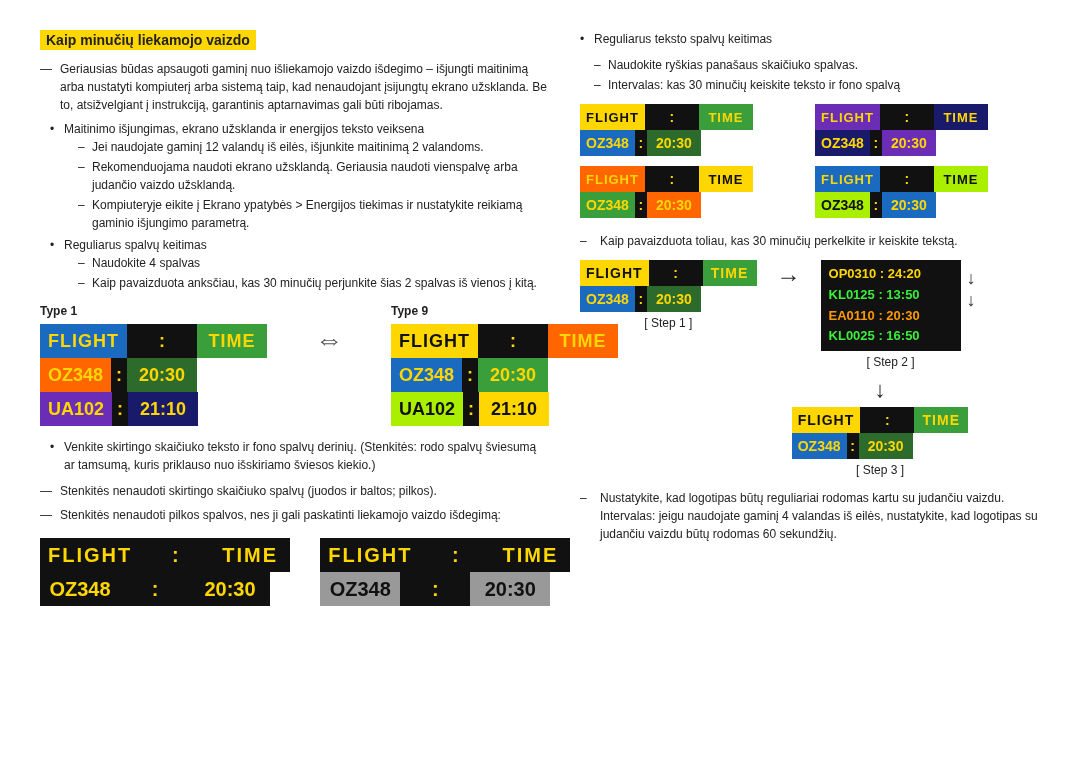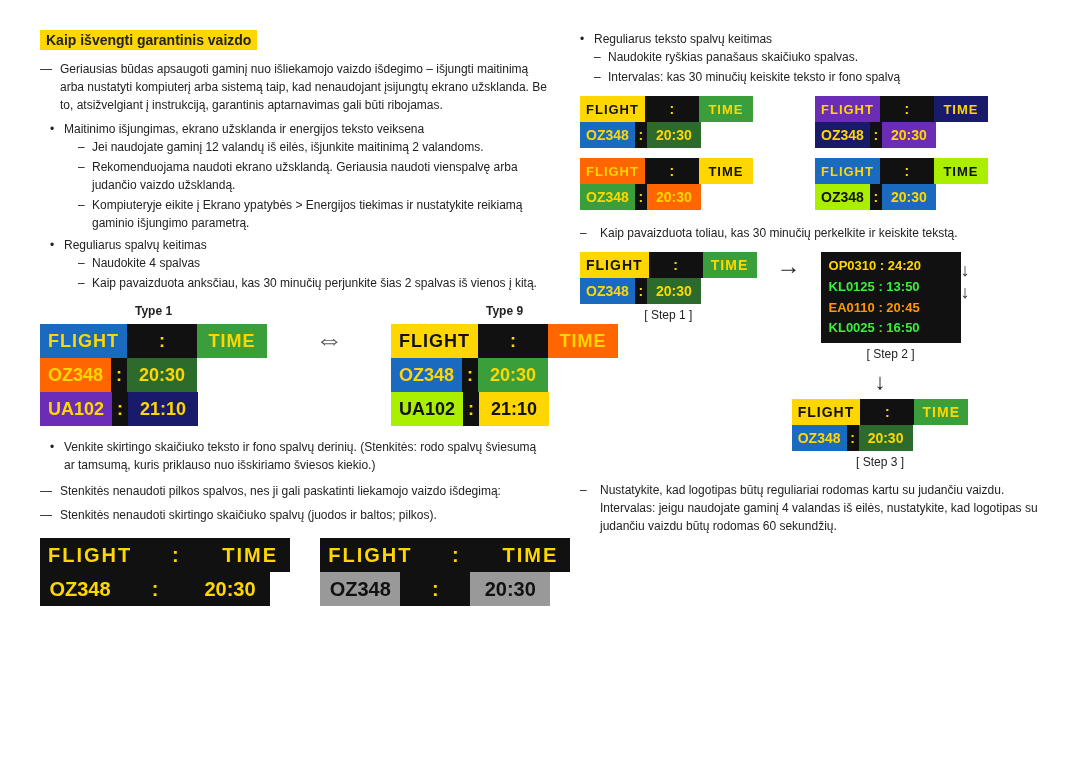--- a/index.html
+++ b/index.html
@@ -77,21 +77,21 @@
       position: absolute;
       left: 0;
     }
     .types-row {
       display: flex;
       gap: 40px;
       margin: 12px 0;
       align-items: flex-start;
     }
     .type-block {
-      text-align: center;
+      text-align: left;
     }
     .type-label {
       font-size: 12px;
       font-weight: bold;
       margin-bottom: 6px;
     }
     .flight-board {
       display: inline-block;
     }
     .fb-row {
@@ -198,21 +198,21 @@
     .dash-sub::before {
       content: '–';
       position: absolute;
       left: 0;
     }
     .right-bullet {
       position: relative;
       padding-left: 14px;
       font-size: 12px;
       line-height: 1.5;
-      margin-bottom: 0;
+      margin-bottom: 8px;
     }
     .right-bullet::before {
       content: '•';
       position: absolute;
       left: 0;
     }
     .right-sub {
       position: relative;
       padding-left: 28px;
       font-size: 12px;
@@ -256,21 +256,21 @@
       min-height: 26px;
       min-width: 12px;
     }
   </style>
 </head>
 <body>
 
 <div class="page-container">
 
   <div class="left-col">
-    <h2 class="section-title">Kaip išvengti garantinis vaizdo</h2>
+    <h2 class="section-title">Kaip minučių liekamojo vaizdo</h2>
 
     <p class="dash-text">Geriausias būdas apsaugoti gaminį nuo išliekamojo vaizdo išdegimo – išjungti maitinimą arba nustatyti kompiuterį arba sistemą taip, kad nenaudojant įsijungtų ekrano užsklanda. Be to, atsižvelgiant į instrukciją, garantinis aptarnavimas gali būti ribojamas.</p>
 
     <ul class="bullet-list">
       <li>
         <span>Maitinimo išjungimas, ekrano užsklanda ir energijos teksto veiksena</span>
         <ul>
           <li>Jei naudojate gaminį 12 valandų iš eilės, išjunkite maitinimą 2 valandoms.</li>
           <li>Rekomenduojama naudoti ekrano užsklandą. Geriausia naudoti vienspalvę arba judančio vaizdo užsklandą.</li>
           <li>Kompiuteryje eikite į Ekrano ypatybės &gt; Energijos tiekimas ir nustatykite reikiamą gaminio išjungimo parametrą.</li>
@@ -364,22 +364,22 @@
             </div>
           </div>
         </div>
       </div>
     </div>
 
     
     <ul class="bullet-list" style="margin-top:10px;">
       <li>Venkite skirtingo skaičiuko teksto ir fono spalvų derinių. (Stenkitės: rodo spalvų šviesumą ar tamsumą, kuris priklauso nuo išskiriamo šviesos kiekio.)</li>
     </ul>
+    <p class="dash-text">Stenkitės nenaudoti skirtingo skaičiuko spalvų (juodos ir baltos; pilkos).</p>
     <p class="dash-text">Stenkitės nenaudoti pilkos spalvos, nes ji gali paskatinti liekamojo vaizdo išdegimą:</p>
-    <p class="dash-text">Stenkitės nenaudoti skirtingo skaičiuko spalvų (juodos ir baltos; pilkos).</p>
 
     
     <div class="bottom-examples" style="margin-top:14px;">
 
       <div class="flight-board">
         <div class="fb-row">
           <div class="fb-cell black" style="min-width:80px; font-size:20px;">
             <span style="letter-spacing:2px; color:#FFD700;">FLIGHT</span>
           </div>
           <div class="fb-cell black" style="font-size:20px;">
@@ -555,26 +555,26 @@
               <div class="fm-cell dark-green">
                   <span>20:30</span>
                 </div>
             </div>
           </div>
           <div class="step-label">[ Step 1 ]</div>
         </div>
 
         <div style="display:flex; align-items:center; font-size:24px; padding-bottom:20px;">→</div>
 
-        <div style="display:flex; align-items:flex-start; ">
+        <div style="display:flex; align-items:flex-start; gap:6px;">
           <div>
             <div class="scrolling-board">
               <div class="sb-row sb-yellow">OP0310 : 24:20</div>
               <div class="sb-row sb-green">KL0125 : 13:50</div>
-              <div class="sb-row sb-orange">EA0110 : 20:45</div>
+              <div class="sb-row sb-orange">EA0110 : 20:30</div>
               <div class="sb-row sb-green">KL0025 : 16:50</div>
             </div>
             <div class="step-label">[ Step 2 ]</div>
           </div>
           <div class="down-arrows">
             <span>↓</span>
             <span>↓</span>
           </div>
         </div>
       </div>

